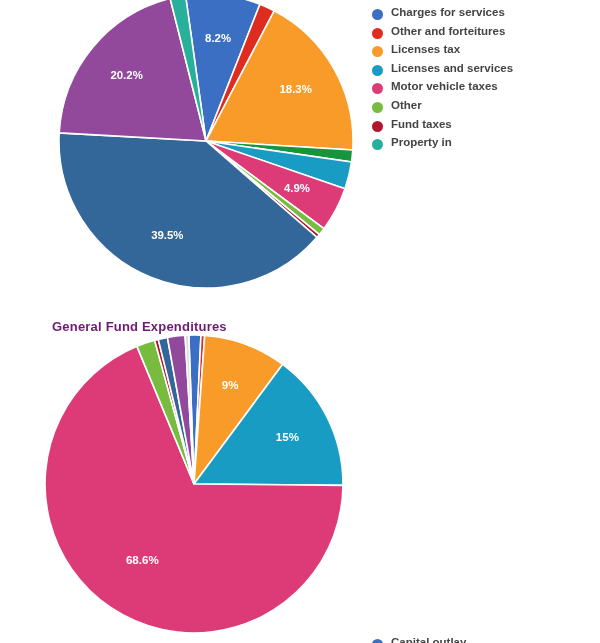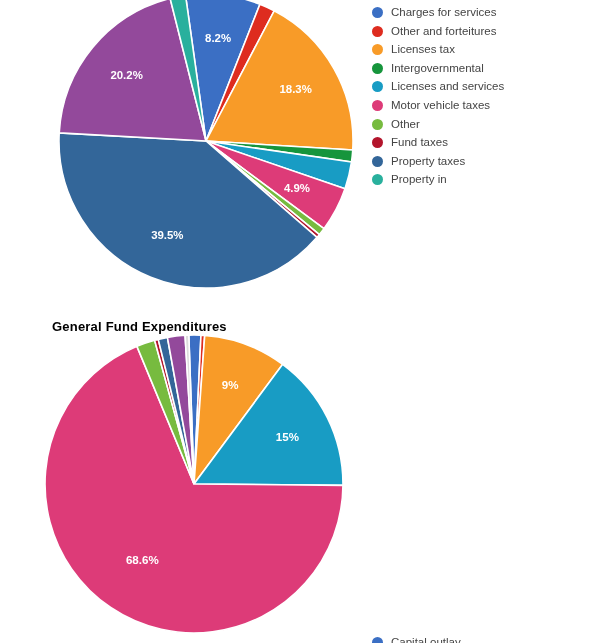--- a/index.html
+++ b/index.html
@@ -21,21 +21,21 @@
     left: 0;
     width: 600px;
   }
   #revenues-block { top: 0; height: 305px; }
   #expenditures-block { top: 305px; height: 338px; }
 
   .chart-title {
     position: absolute;
     font-size: 13px;
     font-weight: bold;
-    color: #000000;
+    color: #701a75;
     letter-spacing: 0.2px;
     white-space: nowrap;
   }
   #expenditures-title { left: 52px; top: 14px; }
 
   .pie-wrap {
     position: absolute;
   }
   #revenues-pie { left: 57px; top: -8px; width: 298px; height: 298px; }
   #expenditures-pie { left: 27px; top: 28px; width: 334px; height: 302px; }
@@ -54,23 +54,24 @@
 
   .legend {
     position: absolute;
     width: 212px;
   }
   #revenues-legend { left: 372px; top: 5px; }
   #expenditures-legend { left: 372px; top: 330px; }
 
   .legend-item {
     display: flex;
-    align-items: flex-start;
+    align-items: flex-end;
     margin-bottom: 3.6px;
     line-height: 15px;
+    font-weight: bold;
   }
   .legend-swatch {
     flex: 0 0 auto;
     width: 11px;
     height: 11px;
     border-radius: 50%;
     margin-top: 2px;
     margin-right: 8px;
   }
   .legend-label {
@@ -116,42 +117,34 @@
       </div>
       <div class="legend-item">
         <span class="legend-swatch" style="background: rgb(222, 44, 31);"></span>
         <span class="legend-label">Other and forteitures</span>
       </div>
       <div class="legend-item">
         <span class="legend-swatch" style="background: rgb(248, 155, 40);"></span>
         <span class="legend-label">Licenses tax</span>
       </div>
       <div class="legend-item">
-        <span class="legend-swatch" style="background: rgb(22, 149, 60);"></span>
-        <span class="legend-label">Intergovernmental</span>
-      </div>
-      <div class="legend-item">
         <span class="legend-swatch" style="background: rgb(24, 156, 196);"></span>
         <span class="legend-label">Licenses and services</span>
       </div>
       <div class="legend-item">
         <span class="legend-swatch" style="background: rgb(221, 59, 120);"></span>
         <span class="legend-label">Motor vehicle taxes</span>
       </div>
       <div class="legend-item">
         <span class="legend-swatch" style="background: rgb(119, 187, 63);"></span>
         <span class="legend-label">Other</span>
       </div>
       <div class="legend-item">
         <span class="legend-swatch" style="background: rgb(179, 21, 44);"></span>
         <span class="legend-label">Fund taxes</span>
-      </div>
-      <div class="legend-item">
-        <span class="legend-swatch" style="background: rgb(51, 102, 153);"></span>
-        <span class="legend-label">Property taxes</span>
       </div>
       <div class="legend-item">
         <span class="legend-swatch" style="background: rgb(41, 176, 157);"></span>
         <span class="legend-label">Property in</span>
       </div>
     </div>
 </div>
 
 <div class="chart-block" id="expenditures-block">
 

